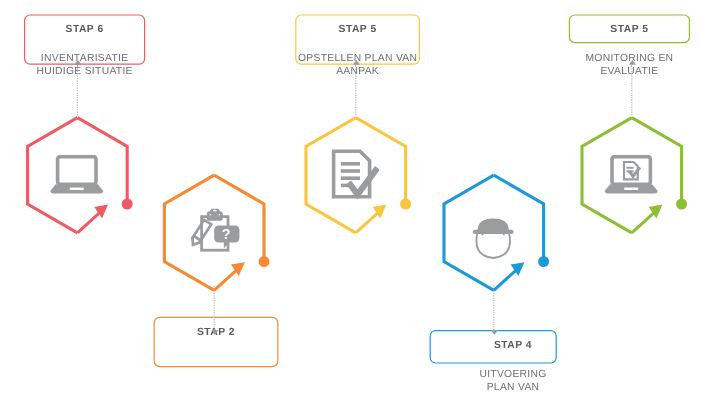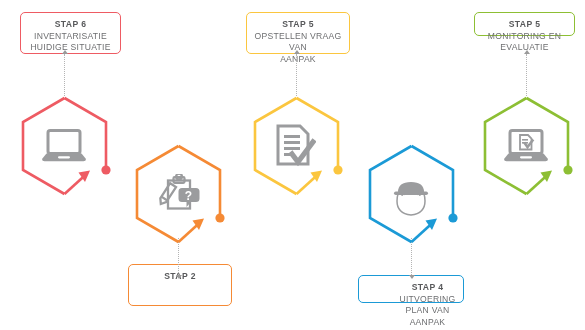--- a/index.html
+++ b/index.html
@@ -32,20 +32,21 @@
   }
   .label-box .step-title {
     font-weight: bold;
     display: block;
     color: #58595b;
     letter-spacing: 0.4px;
   }
   .label-box .step-desc {
     display: block;
     white-space: pre-line;
+    margin-top: 12px;
   }
   .hex-wrap {
     position: absolute;
   }
   .hex-wrap svg {
     display: block;
     overflow: visible;
   }
   .connector {
     position: absolute;
@@ -126,21 +127,21 @@
         <g transform="rotate(33 10 22)">
           <path d="M6.5 9 L13.5 9 L13.5 27 L10 31.5 L6.5 27 Z" fill="none" stroke="#9b9c9e" stroke-width="2.3"></path>
           <line x1="6.5" y1="25" x2="13.5" y2="25" stroke="#9b9c9e" stroke-width="2.3"></line>
         </g>
         <path d="M26 14 h14 a3.5 3.5 0 0 1 3.5 3.5 v7 a3.5 3.5 0 0 1 -3.5 3.5 h-5 l-4.5 5 v-5 h-4.5 a3.5 3.5 0 0 1 -3.5 -3.5 v-7 A3.5 3.5 0 0 1 26 14 Z" fill="#9b9c9e"></path>
         <text x="32.5" y="25.5" font-family="Liberation Sans, sans-serif" font-size="12" font-weight="bold" fill="#ffffff" text-anchor="middle">?</text>
       </svg>
     </div>
     <div class="label-box" style="left: 246px; top: 12px; width: 104px; height: 42px; border-color: rgb(251, 198, 63);">
       <span class="step-title">STAP 5</span>
-      <span class="step-desc">OPSTELLEN VRAAG VAN
+      <span class="step-desc">OPSTELLEN PLAN VAN
 AANPAK</span>
     </div>
     <div class="connector up" style="left: 296px; top: 54px; height: 42px;">
       <div class="arrowhead"></div>
     </div>
     <div class="hex-wrap" style="left: 248.5px; top: 90px;">
       <svg width="117" height="112" viewBox="0 0 117 112">
     <path d="M 47.5 8 L 6 32 L 6 80 L 47.5 104" fill="none" stroke="#fbc63f" stroke-width="2.6" stroke-linejoin="miter"></path>
     <path d="M 47.5 8 L 89 32 L 89 80" fill="none" stroke="#fbc63f" stroke-width="2.6" stroke-linejoin="miter"></path>
     <circle cx="89" cy="80" r="4.6" fill="#fbc63f"></circle>

